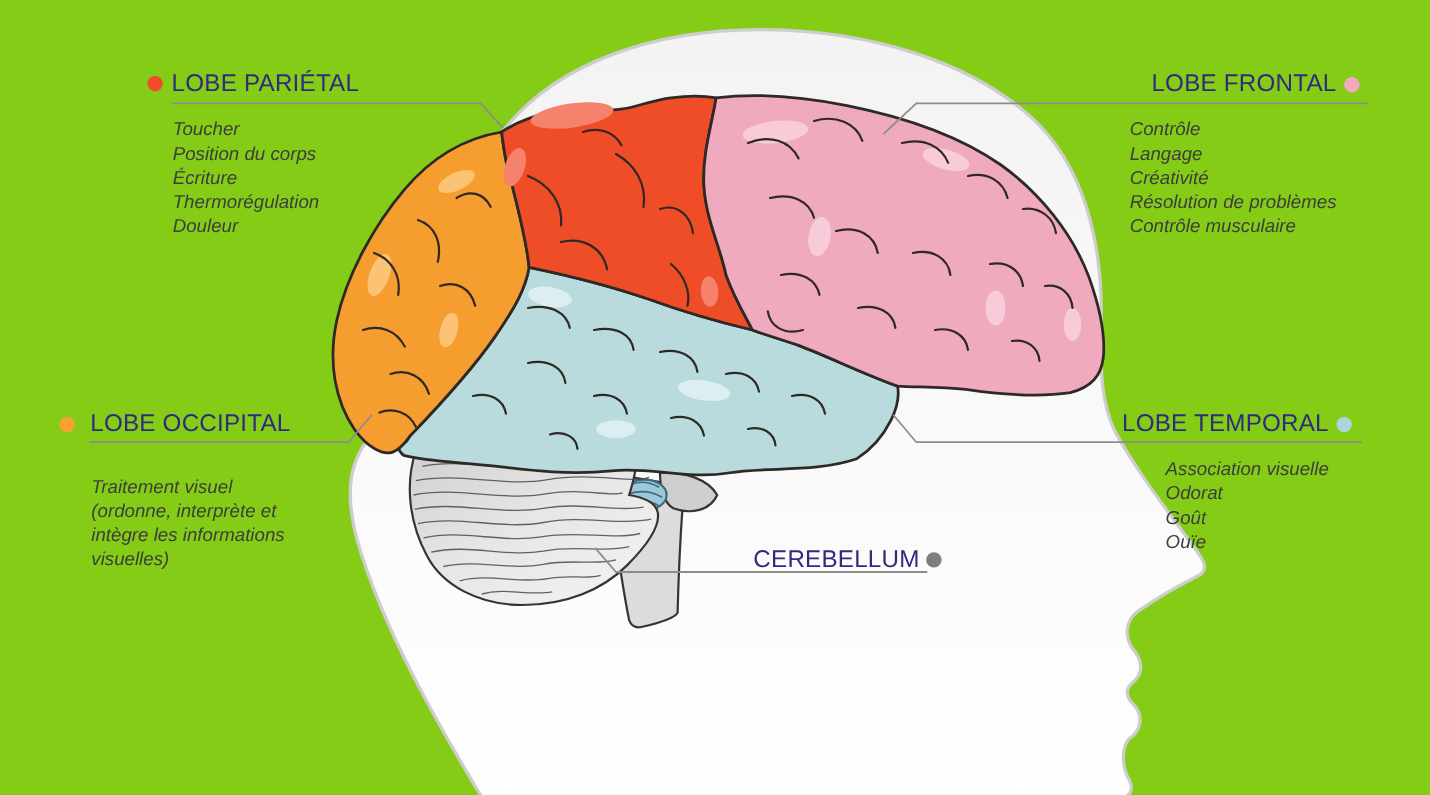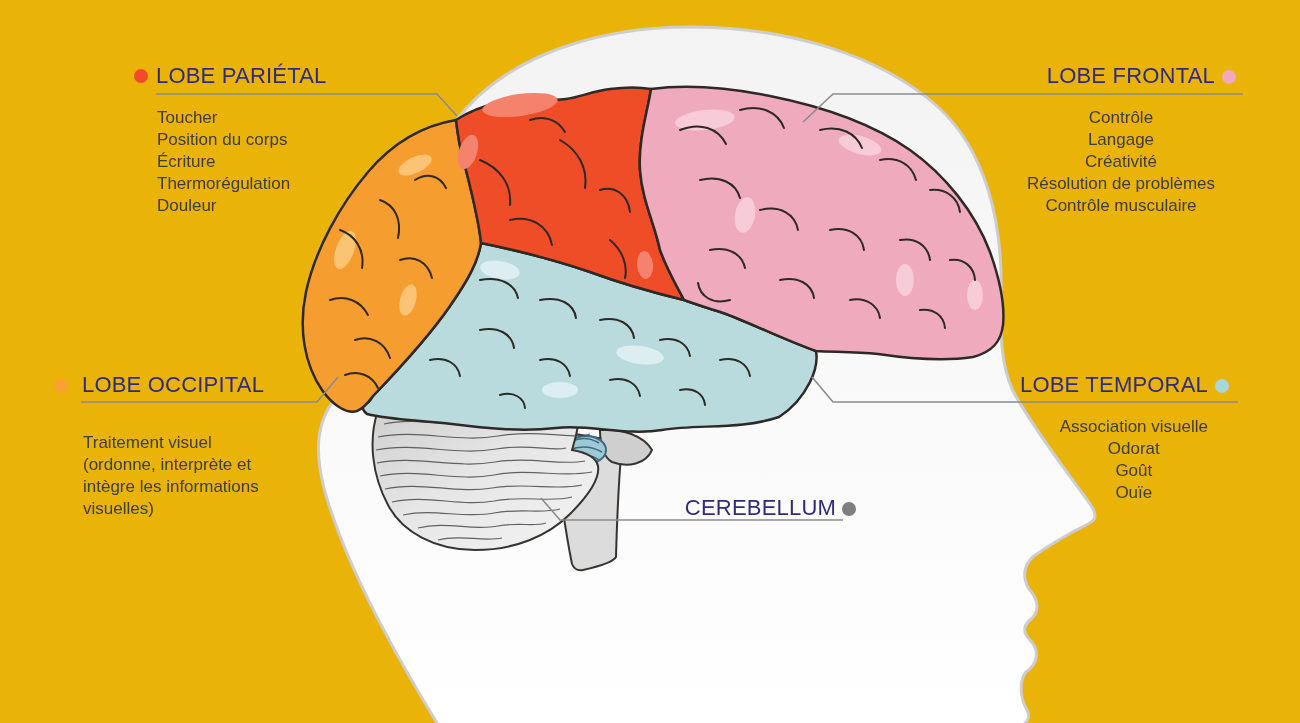--- a/index.html
+++ b/index.html
@@ -1,29 +1,29 @@
 <!DOCTYPE html>
 <html><head>
 <meta charset="utf-8">
 <style>
   html,body { margin:0; padding:0; background:#ffffff; }
   .stage {
     position:relative; width:1300px; height:723px; overflow:hidden;
-    background:#eab308;
+    background:#84cc16;
     font-family:"Liberation Sans","DejaVu Sans",sans-serif;
   }
   svg.diagram { position:absolute; left:0; top:0; z-index:0; }
   .label-block { position:absolute; z-index:2; }
   .lobe-title {
     font-size:22px; letter-spacing:0.2px; white-space:nowrap;
   }
   .lobe-list {
-    font-size:17px; line-height:22px; white-space:nowrap;
+    font-size:17px; line-height:22px; white-space:nowrap;font-style:italic;
   }
-  .align-right { text-align:center; }
+  .align-right { text-align:left; }
 </style>
 </head>
 <body>
 
 <div class="stage">
 
   <svg class="diagram" width="1300" height="723" viewBox="0 0 1300 723">
     <defs>
       <linearGradient id="headfill" x1="0" y1="0" x2="0" y2="1">
         <stop offset="0" stop-color="#F3F3F4"></stop>

